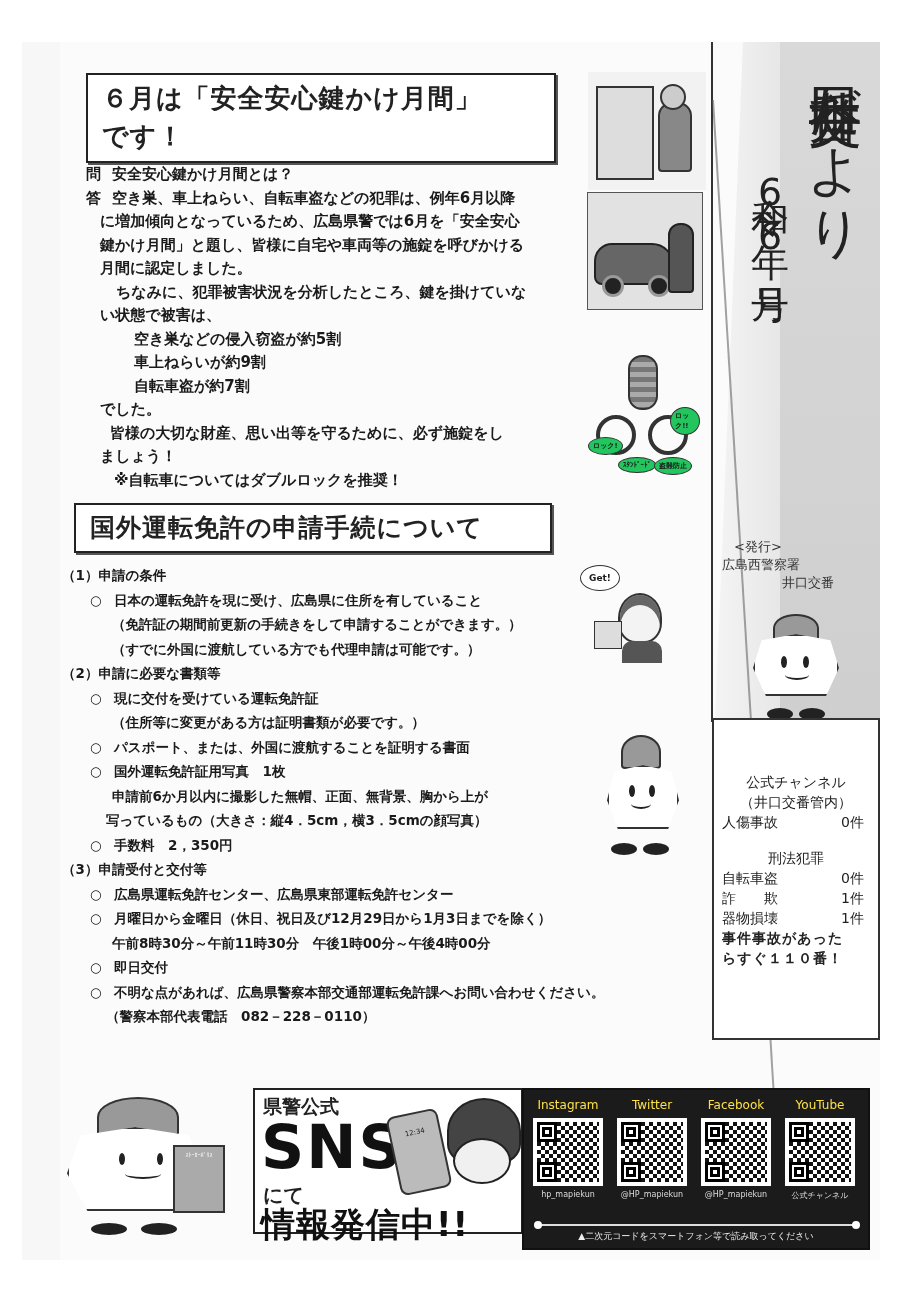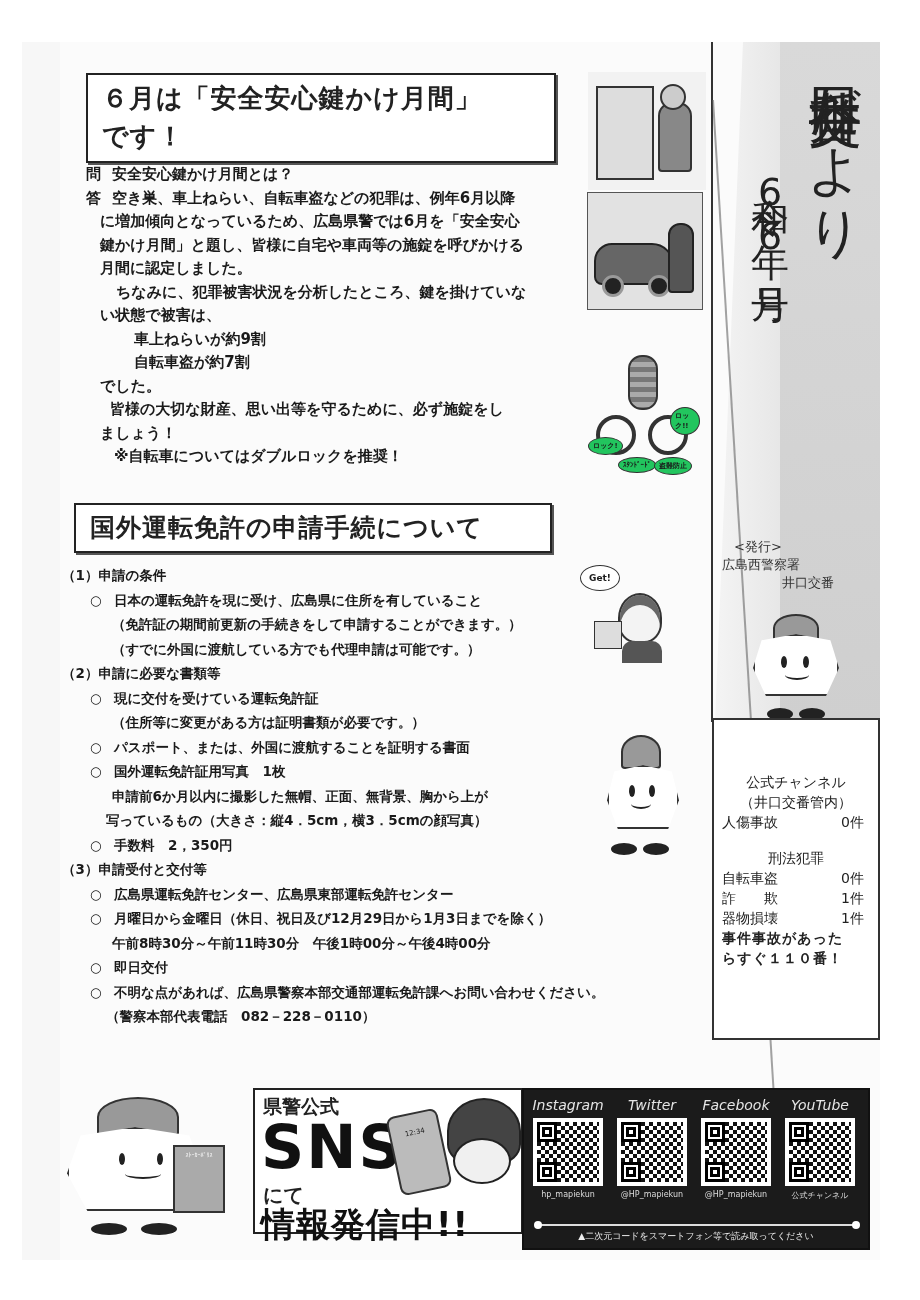--- a/index.html
+++ b/index.html
@@ -87,21 +87,21 @@
     .sns-top { position:absolute; left: 8px; top: 4px; font-size: 19px; font-weight: bold; color:#222; }
     .sns-big { position:absolute; left: 6px; top: 22px; font-size: 60px; font-weight: bold; color:#111; letter-spacing: 2px; font-family: "DejaVu Sans", sans-serif; }
     .sns-nite { position:absolute; left: 8px; top: 92px; font-size: 20px; font-weight: bold; color:#222; }
     .sns-info { position:absolute; left: 6px; top: 112px; font-size: 34px; font-weight: bold; color:#111; letter-spacing: 1px; }
     .sns-phone { position:absolute; left: 138px; top: 22px; width: 52px; height: 80px; border-radius: 8px; border: 2px solid #333; background:#bbb; transform: rotate(-12deg); font-size: 7px; text-align:center; padding-top: 14px; }
     .sns-kid { position:absolute; left: 192px; top: 8px; width: 74px; height: 66px; border-radius: 50% 50% 30% 30%; background:#444; border: 2px solid #222; }
     .sns-kid-face { position:absolute; left: 198px; top: 48px; width: 58px; height: 46px; border-radius: 50%; background:#f0f0f0; border: 2px solid #222; }
 
     .qr-panel { position: absolute; left: 522px; top: 1088px; width: 348px; height: 162px; background: #1b1b1b; border: 2px solid #111; color: #fff; }
     .qr-item { position:absolute; top: 6px; width: 84px; text-align:center; }
-    .qr-name { font-size: 14px; color:#e5e5e5; display:block; height: 18px; line-height: 18px; font-style: italic; }
+    .qr-name { font-size: 12px; color:#fde047; display:block; height: 18px; line-height: 18px; }
     .qr-code { display:block; margin: 4px auto 0; width: 70px; height: 68px; background:#fff; padding: 4px; }
     .qr-code .qr-inner { width: 100%; height: 100%;
       background:
         linear-gradient(90deg, #000 0 12px, transparent 12px) 0 0/62px 12px no-repeat,
         repeating-conic-gradient(#111 0 25%, #fff 0 50%) 0 0/8px 8px; position: relative; }
     .qr-code .qr-inner::before, .qr-code .qr-inner::after { content:""; position:absolute; width: 14px; height: 14px; border: 3px solid #000; background:#fff; box-shadow: inset 0 0 0 2px #fff, inset 0 0 0 5px #000; }
     .qr-code .qr-inner::before { left: 0; top: 0; }
     .qr-code .qr-inner::after { left: 0; bottom: 0; }
     .qr-handle { font-size: 8px; color: #ddd; display:block; margin-top: 4px; }
     .qr-line { position:absolute; left: 14px; top: 134px; width: 318px; height: 2px; background:#ddd; }
@@ -135,20 +135,21 @@
 </div>
 
 <div class="section1">
   <div><span class="qa-mark">問</span><span>安全安心鍵かけ月間とは？</span></div>
   <div><span class="qa-mark">答</span><span>空き巣、車上ねらい、自転車盗などの犯罪は、例年6月以降</span></div>
   <div class="indent1">に増加傾向となっているため、広島県警では6月を「安全安心</div>
   <div class="indent1">鍵かけ月間」と題し、皆様に自宅や車両等の施錠を呼びかける</div>
   <div class="indent1">月間に認定しました。</div>
   <div style="padding-left:30px">ちなみに、犯罪被害状況を分析したところ、鍵を掛けていな</div>
   <div class="indent1">い状態で被害は、</div>
+  <div class="indent2">空き巣などの侵入窃盗が約5割</div>
   <div class="indent2">車上ねらいが約9割</div>
   <div class="indent2">自転車盗が約7割</div>
   <div class="indent1">でした。</div>
   <div style="padding-left:24px">皆様の大切な財産、思い出等を守るために、必ず施錠をし</div>
   <div class="indent1">ましょう！</div>
   <div style="padding-left:28px">※自転車についてはダブルロックを推奨！</div>
 </div>
 
 <div class="illus illus-cabinet">
   <div class="cab-body"></div>

